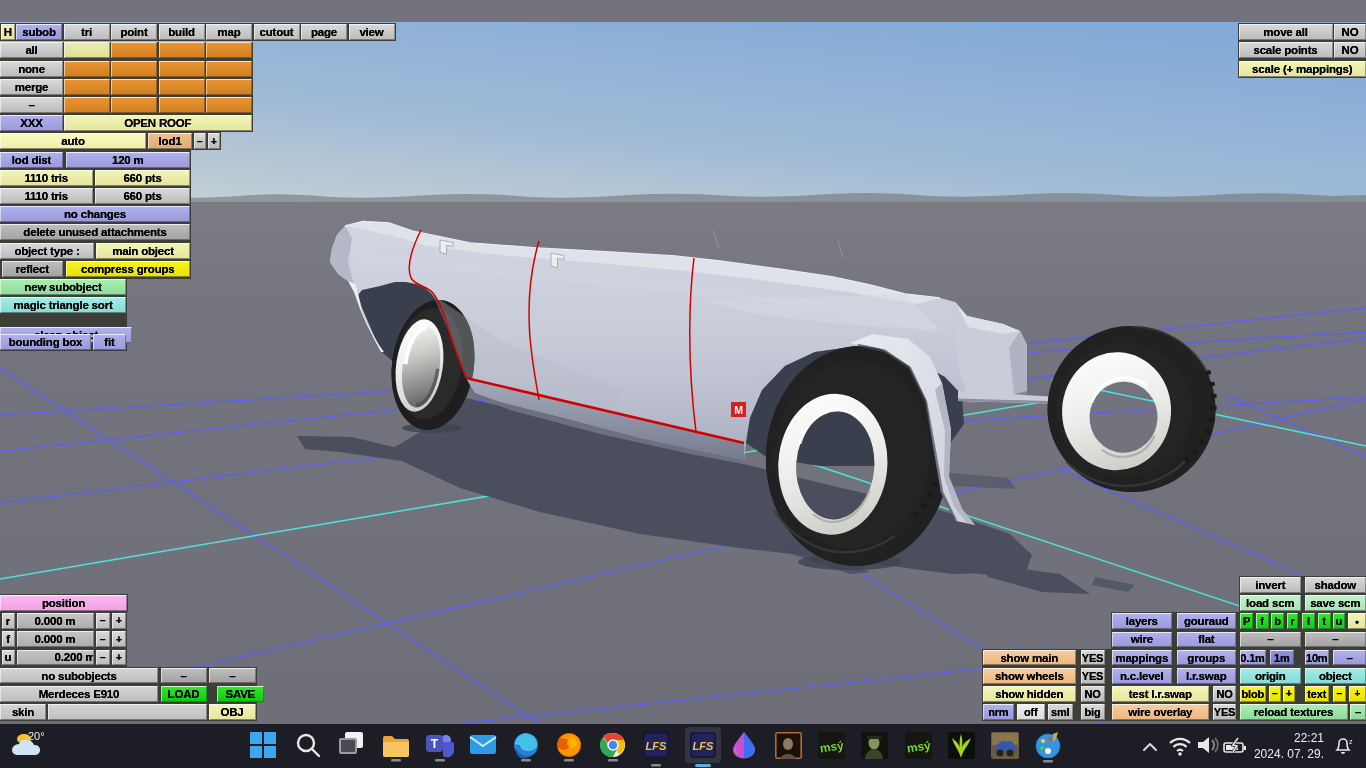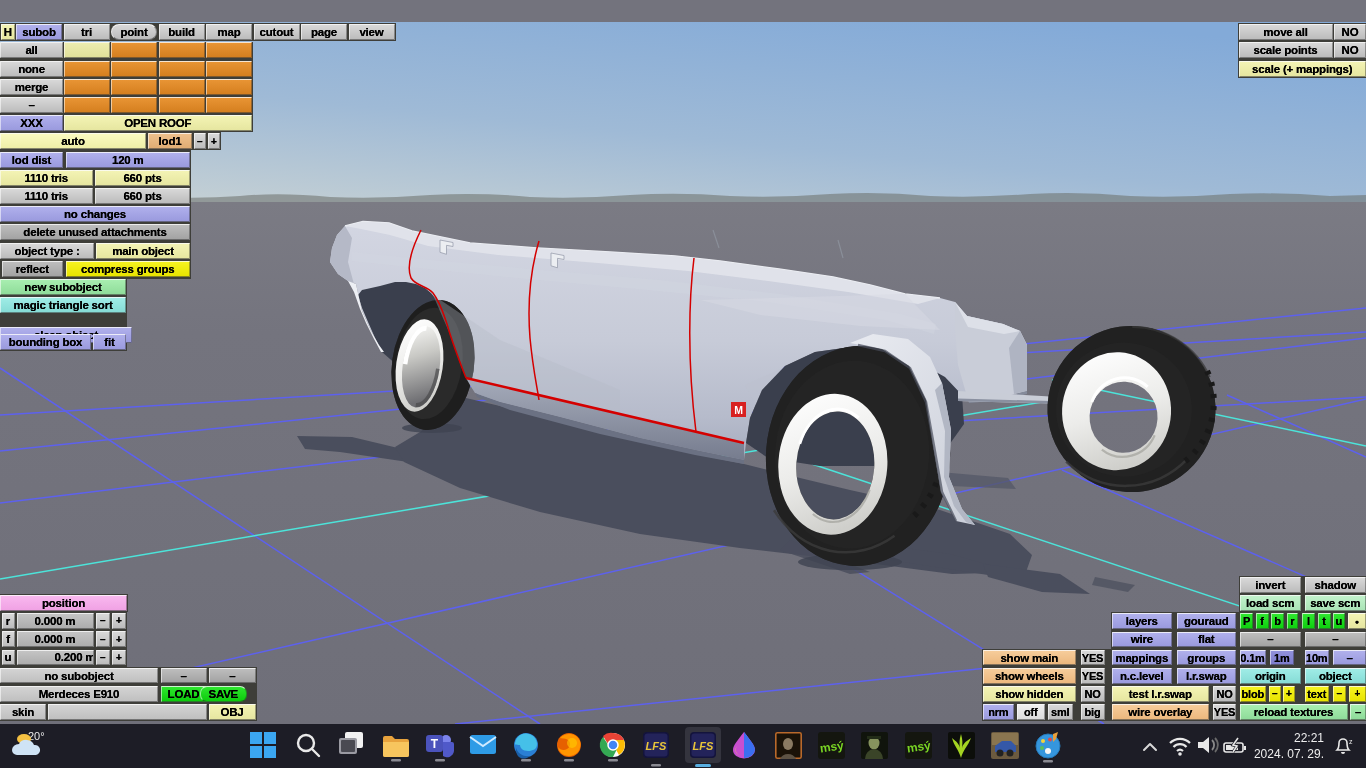--- a/index.html
+++ b/index.html
@@ -167,21 +167,21 @@
     <div style="position:absolute;z-index:15;left:1237.5px;top:23.2px;width:128.5px;height:54.5px;background:#3e3e39"></div>
     <div style="position:absolute;z-index:15;left:0px;top:594px;width:128px;height:17.5px;background:#3e3e39"></div>
     <div style="position:absolute;z-index:15;left:0px;top:612px;width:126.5px;height:54.5px;background:#3e3e39"></div>
     <div style="position:absolute;z-index:15;left:0px;top:666.5px;width:256.5px;height:54.5px;background:#3e3e39"></div>
     <div style="position:absolute;z-index:15;left:1238.5px;top:576px;width:127.8px;height:36.8px;background:#3e3e39"></div>
     <div style="position:absolute;z-index:15;left:1110.5px;top:612px;width:255.5px;height:37px;background:#3e3e39"></div>
     <div style="position:absolute;z-index:15;left:981.5px;top:649px;width:384.5px;height:72px;background:#3e3e39"></div>
     <div class="b py" style="left:1px;top:24.2px;width:13.5px;height:16px;">H</div>
 <div class="b pu" style="left:16px;top:24.2px;width:46px;height:16px;">subob</div>
 <div class="b gy" style="left:63.5px;top:24.2px;width:46px;height:16px;">tri</div>
-<div class="b gy" style="left:111px;top:24.2px;width:46px;height:16px;border-radius:8px;">point</div>
+<div class="b gy" style="left:111px;top:24.2px;width:46px;height:16px;">point</div>
 <div class="b gy" style="left:158.5px;top:24.2px;width:46px;height:16px;">build</div>
 <div class="b gy" style="left:206px;top:24.2px;width:46px;height:16px;">map</div>
 <div class="b gy" style="left:253.5px;top:24.2px;width:46px;height:16px;">cutout</div>
 <div class="b gy" style="left:301px;top:24.2px;width:46px;height:16px;">page</div>
 <div class="b gy" style="left:348.5px;top:24.2px;width:46px;height:16px;">view</div>
 <div class="b gy" style="left:0px;top:42.4px;width:63px;height:16px;">all</div>
 <div class="b cy0" style="left:63.5px;top:42.4px;width:46px;height:16px;"></div>
 <div class="b org" style="left:111px;top:42.4px;width:46px;height:16px;"></div>
 <div class="b org" style="left:158.5px;top:42.4px;width:46px;height:16px;"></div>
 <div class="b org" style="left:206px;top:42.4px;width:46px;height:16px;"></div>
@@ -234,26 +234,26 @@
 <div class="b gy" style="left:96px;top:613.2px;width:13.5px;height:15.5px;font-size:10px;">–</div>
 <div class="b gy" style="left:112px;top:613.2px;width:13.5px;height:15.5px;font-size:10px;">+</div>
 <div class="b gy" style="left:1.5px;top:631.4px;width:13px;height:15.5px;">f</div>
 <div class="b gy3" style="left:16.5px;top:631.4px;width:77px;height:15.5px;">0.000 m</div>
 <div class="b gy" style="left:96px;top:631.4px;width:13.5px;height:15.5px;font-size:10px;">–</div>
 <div class="b gy" style="left:112px;top:631.4px;width:13.5px;height:15.5px;font-size:10px;">+</div>
 <div class="b gy" style="left:1.5px;top:649.6px;width:13px;height:15.5px;">u</div>
 <div class="b gy3" style="left:16.5px;top:649.6px;width:77px;height:15.5px;padding-left:40px;">0.200 m</div>
 <div class="b gy" style="left:96px;top:649.6px;width:13.5px;height:15.5px;font-size:10px;">–</div>
 <div class="b gy" style="left:112px;top:649.6px;width:13.5px;height:15.5px;font-size:10px;">+</div>
-<div class="b sv" style="left:0px;top:667.8px;width:158px;height:15.5px;">no subobject</div>
+<div class="b sv" style="left:0px;top:667.8px;width:158px;height:15.5px;">no subobjects</div>
 <div class="b gy2" style="left:160.5px;top:667.8px;width:46px;height:15.5px;">–</div>
 <div class="b gy2" style="left:209px;top:667.8px;width:46.5px;height:15.5px;">–</div>
 <div class="b sv" style="left:0px;top:686.0px;width:158px;height:15.5px;">Merdeces E910</div>
 <div class="b bg" style="left:160.5px;top:686.0px;width:46px;height:15.5px;">LOAD</div>
-<div class="b bg" style="left:200px;top:686.0px;width:46.5px;height:15.5px;border-radius:7px;">SAVE</div>
+<div class="b bg" style="left:217px;top:686.0px;width:46.5px;height:15.5px;">SAVE</div>
 <div class="b sv" style="left:0px;top:704.2px;width:46px;height:15.5px;">skin</div>
 <div class="b sv" style="left:48px;top:704.2px;width:159px;height:15.5px;"></div>
 <div class="b py" style="left:208.5px;top:704.2px;width:47px;height:15.5px;">OBJ</div>
 <div class="b gy" style="left:1239.5px;top:577.0px;width:61.5px;height:15.5px;">invert</div>
 <div class="b gy" style="left:1304.5px;top:577.0px;width:61.5px;height:15.5px;">shadow</div>
 <div class="b lg" style="left:1239.5px;top:595.2px;width:61.5px;height:15.5px;">load scm</div>
 <div class="b lg" style="left:1304.5px;top:595.2px;width:61.5px;height:15.5px;">save scm</div>
 <div class="b pu" style="left:1111.5px;top:613.4px;width:60.5px;height:15.5px;">layers</div>
 <div class="b pu" style="left:1176.5px;top:613.4px;width:59.5px;height:15.5px;">gouraud</div>
 <div class="b bg2" style="left:1240px;top:613.4px;width:13px;height:15.5px;font-size:11px;">P</div>

